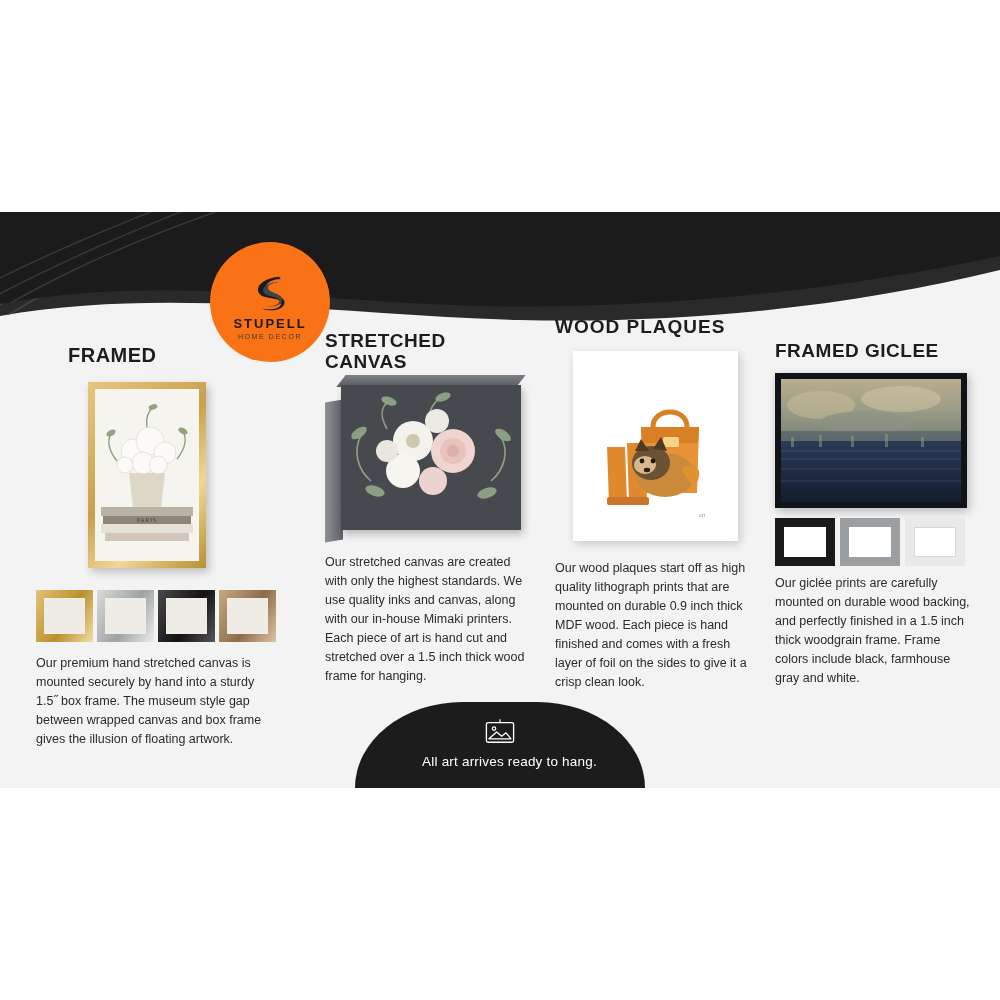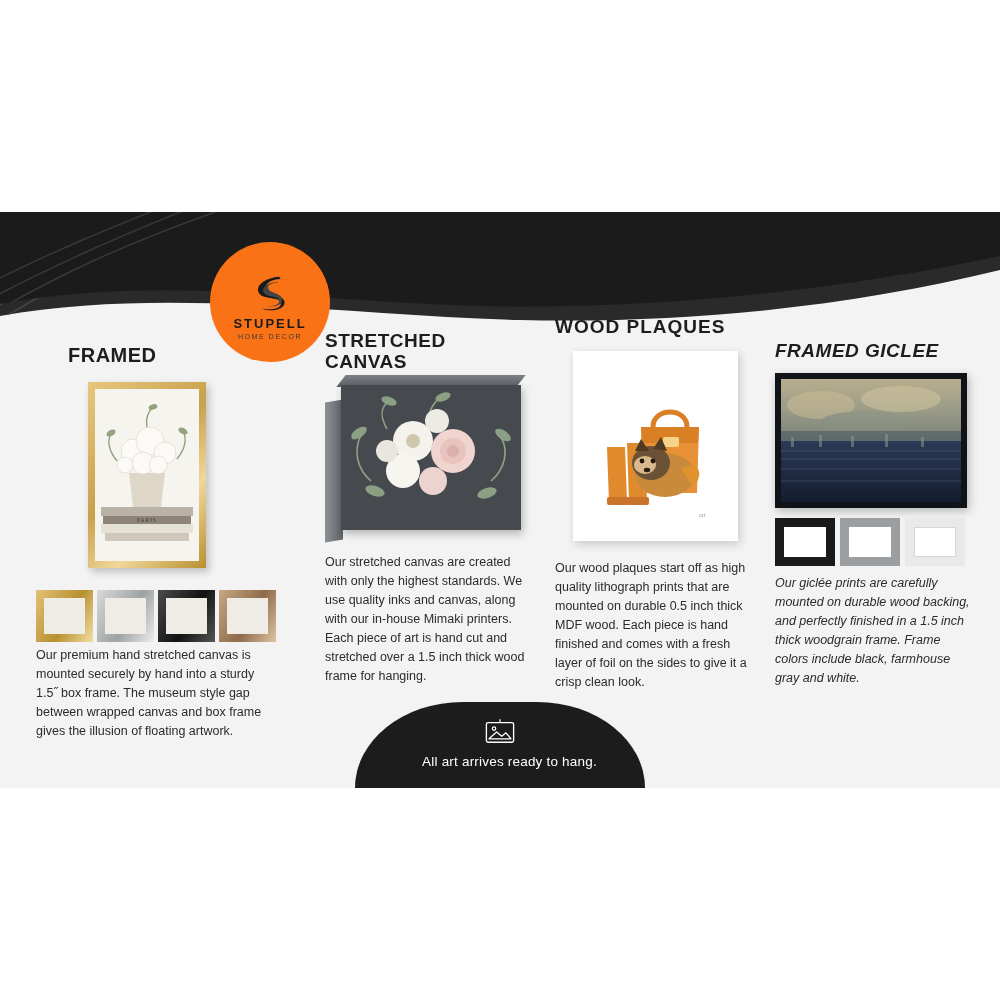--- a/index.html
+++ b/index.html
@@ -142,21 +142,21 @@
   .swatch::after {
     content: "";
     position: absolute;
     left: 8px; top: 8px; right: 8px; bottom: 8px;
     background: #efece6;
   }
   .sw-gold { background: linear-gradient(120deg,#e3c277,#b8902f 55%,#f3dda7); }
   .sw-silver { background: linear-gradient(120deg,#d9dada,#9ea2a3 55%,#eceded); }
   .sw-black { background: linear-gradient(120deg,#4b4b4b,#121212 55%,#565656); }
   .sw-bronze { background: linear-gradient(120deg,#c8a983,#8d6b4b 55%,#dec4a3); }
-  #col1 .col-body { margin-top: 4px; width: 230px; }
+  #col1 .col-body { margin-top: 12px; width: 230px; }
 
   
   #col2 { left: 325px; top: 118px; width: 200px; }
   #col2 .col-title { font-size: 19px; text-align: left; }
   .art2-wrap {
     position: relative;
     width: 210px;
     height: 165px;
     margin-top: 10px;
   }
@@ -192,21 +192,21 @@
     width: 165px;
     height: 190px;
     margin: 14px 0 0 18px;
     background: #ffffff;
     box-shadow: 2px 3px 9px rgba(0,0,0,0.18);
     overflow: hidden;
   }
   #col3 .col-body { margin-top: 18px; width: 196px; }
 
   
-  #col4 { left: 775px; top: 128px; width: 200px; font-style: italic; }
+  #col4 { left: 775px; top: 128px; width: 200px; }
   #col4 .col-title { font-size: 19px; }
   .art4-wrap {
     position: relative;
     width: 192px;
     height: 135px;
     margin-top: 12px;
     background: #101318;
     padding: 6px;
     box-sizing: border-box;
     box-shadow: 2px 3px 9px rgba(0,0,0,0.25);
@@ -438,21 +438,21 @@
             <ellipse cx="72" cy="114" rx="11" ry="9" fill="#d8b98d"></ellipse>
             <circle cx="69" cy="110" r="2.4" fill="#23180f"></circle>
             <circle cx="80" cy="110" r="2.4" fill="#23180f"></circle>
             <ellipse cx="74" cy="119" rx="3.2" ry="2.2" fill="#2a1d12"></ellipse>
             <path d="M108 118 C126 108, 132 124, 120 136" fill="#e0922f"></path>
           </g>
           <text x="126" y="166" font-size="6" fill="#999" font-family="Liberation Serif, serif">art</text>
         </svg>
       </div>
 
-      <div class="col-body">Our wood plaques start off as high quality lithograph prints that are mounted on durable 0.5 inch thick MDF wood. Each piece is hand finished and comes with a fresh layer of foil on the sides to give it a crisp clean look.</div>
+      <div class="col-body">Our wood plaques start off as high quality lithograph prints that are mounted on durable 0.9 inch thick MDF wood. Each piece is hand finished and comes with a fresh layer of foil on the sides to give it a crisp clean look.</div>
     </div>
 
     <div class="col" id="col4">
       <div class="col-title">
         <div>FRAMED GICLEE</div>
       </div>
 
       <div class="art4-wrap">
         <div class="giclee-art">
           <svg width="180" height="123" viewBox="0 0 180 123" preserveAspectRatio="none">

